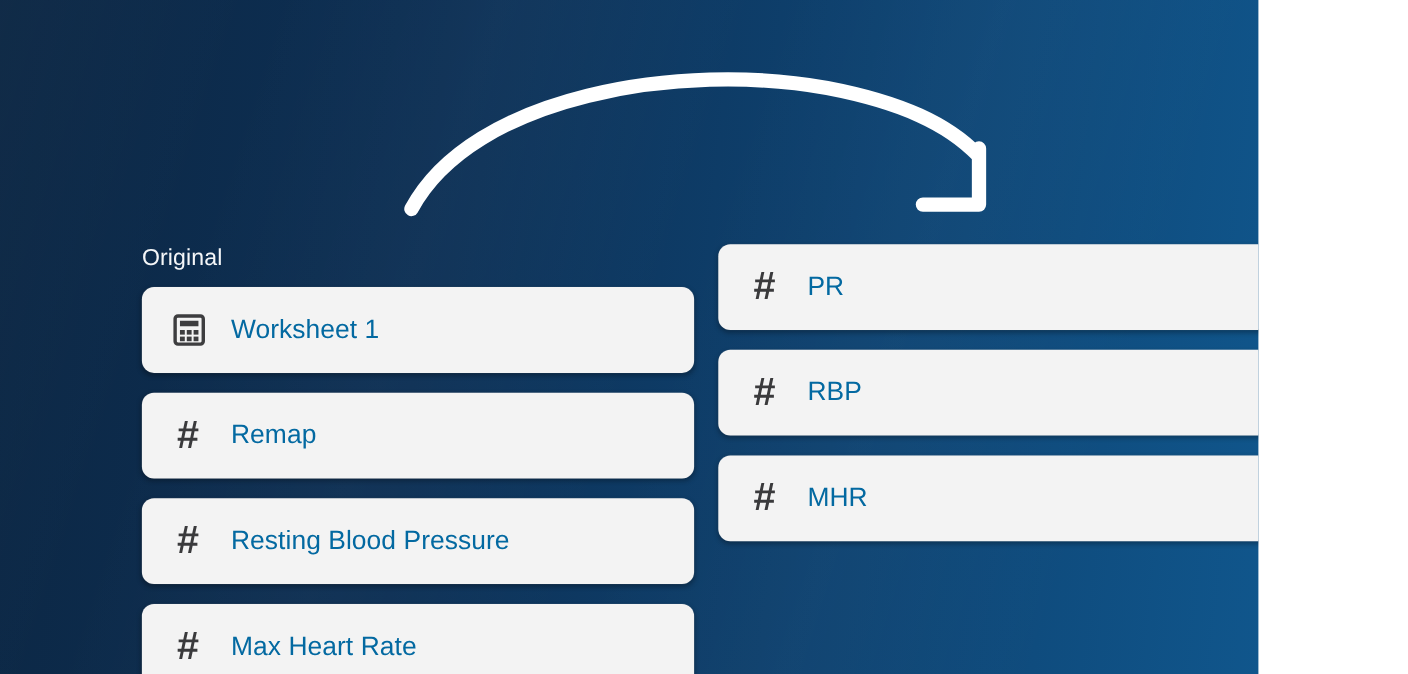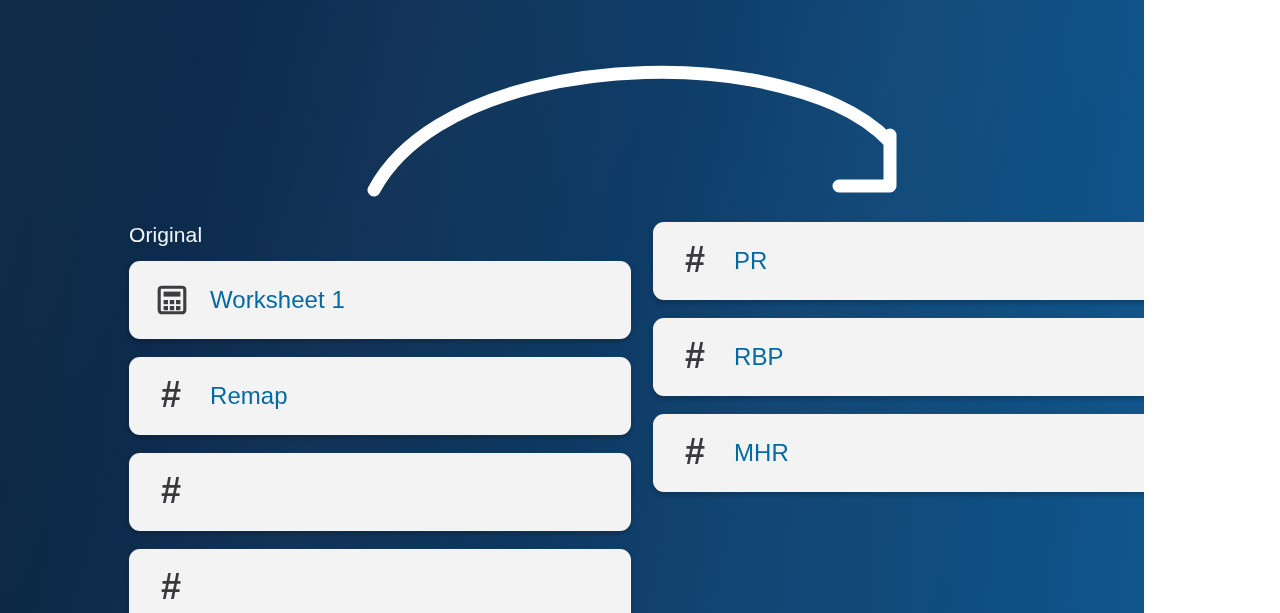--- a/index.html
+++ b/index.html
@@ -130,26 +130,28 @@
       <span class="row-icon">
         <span class="hash-glyph">#</span>
       </span>
       <span class="row-label">Remap</span>
     </div>
 
     <div class="row-card">
       <span class="row-icon">
         <span class="hash-glyph">#</span>
       </span>
+      <span class="row-label">Resting Blood Pressure</span>
     </div>
 
     <div class="row-card">
       <span class="row-icon">
         <span class="hash-glyph">#</span>
       </span>
+      <span class="row-label">Max Heart Rate</span>
     </div>
   </div>
 
   <div class="column" id="column-remap">
 
 
     <div class="row-card">
       <span class="row-icon">
         <span class="hash-glyph">#</span>
       </span>

